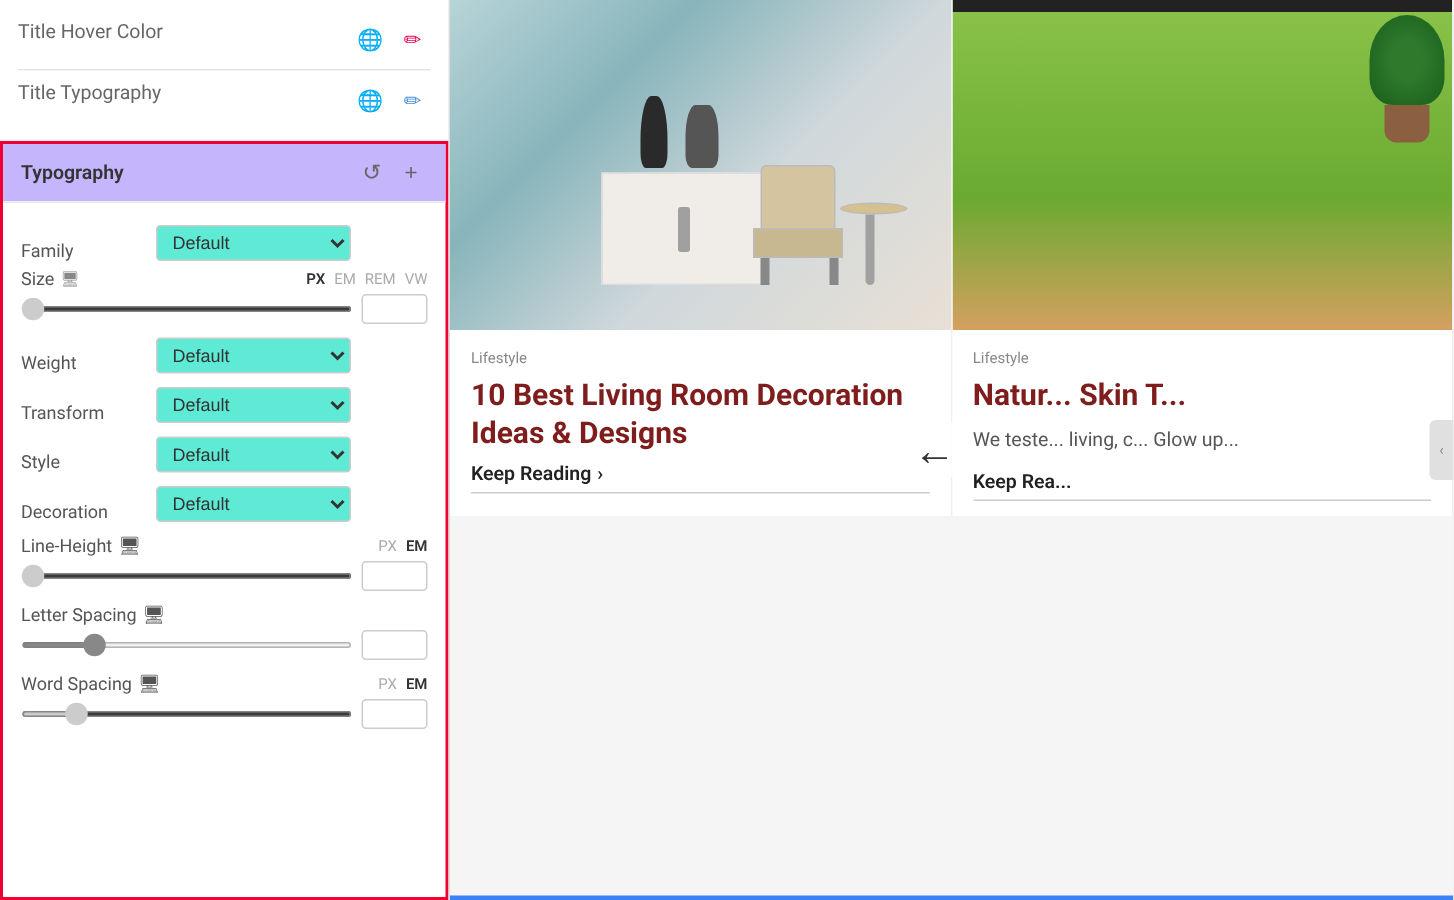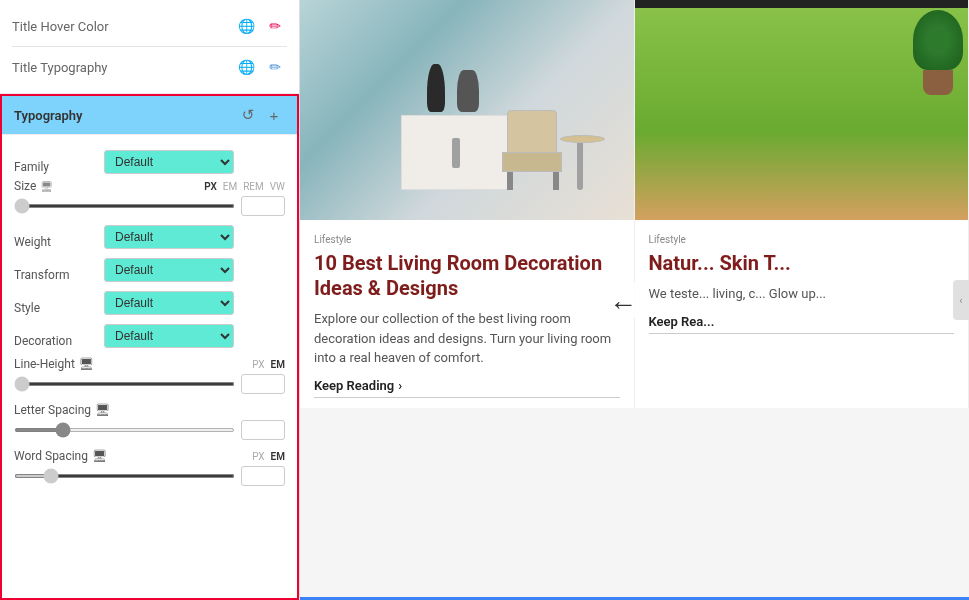--- a/index.html
+++ b/index.html
@@ -24,21 +24,21 @@
       flex-direction: column;
     }
 
     .top-controls {
       padding: 8px 12px;
       border-bottom: 1px solid #eee;
     }
 
     .control-row {
       display: flex;
-      align-items: center;
+      align-items: flex-start;
       justify-content: space-between;
       padding: 6px 0;
       gap: 42px;
     }
 
     .control-label {
       font-size: 13px;
       color: #666;
     }
 
@@ -70,21 +70,21 @@
       border: 2px solid #e03;
       margin: 0;
       flex: 1;
     }
 
     .typography-header {
       display: flex;
       align-items: center;
       justify-content: space-between;
       padding: 8px 12px;
-      background: #7dd3fc;
+      background: #c4b5fd;
       border-bottom: 1px solid #eee;
     }
 
     .typography-title {
       font-size: 13px;
       font-weight: 600;
       color: #333;
     }
 
     .typography-header-actions {
@@ -723,21 +723,20 @@
 
           <div class="table">
             <div class="table-top"></div>
             <div class="table-leg"></div>
           </div>
         </div>
       </div>
       <div class="card-content">
         <div class="card-category">Lifestyle</div>
         <div class="card-title">10 Best Living Room Decoration Ideas &amp; Designs</div>
-        <div class="card-excerpt">Explore our collection of the best living room decoration ideas and designs. Turn your living room into a real heaven of comfort.</div>
         <div class="keep-reading">
           <span>Keep Reading</span>
           <span>›</span>
         </div>
       </div>
     </div>
 
     <div class="card">
       <div class="card-image outdoor">
         <div class="black-bar"></div>

